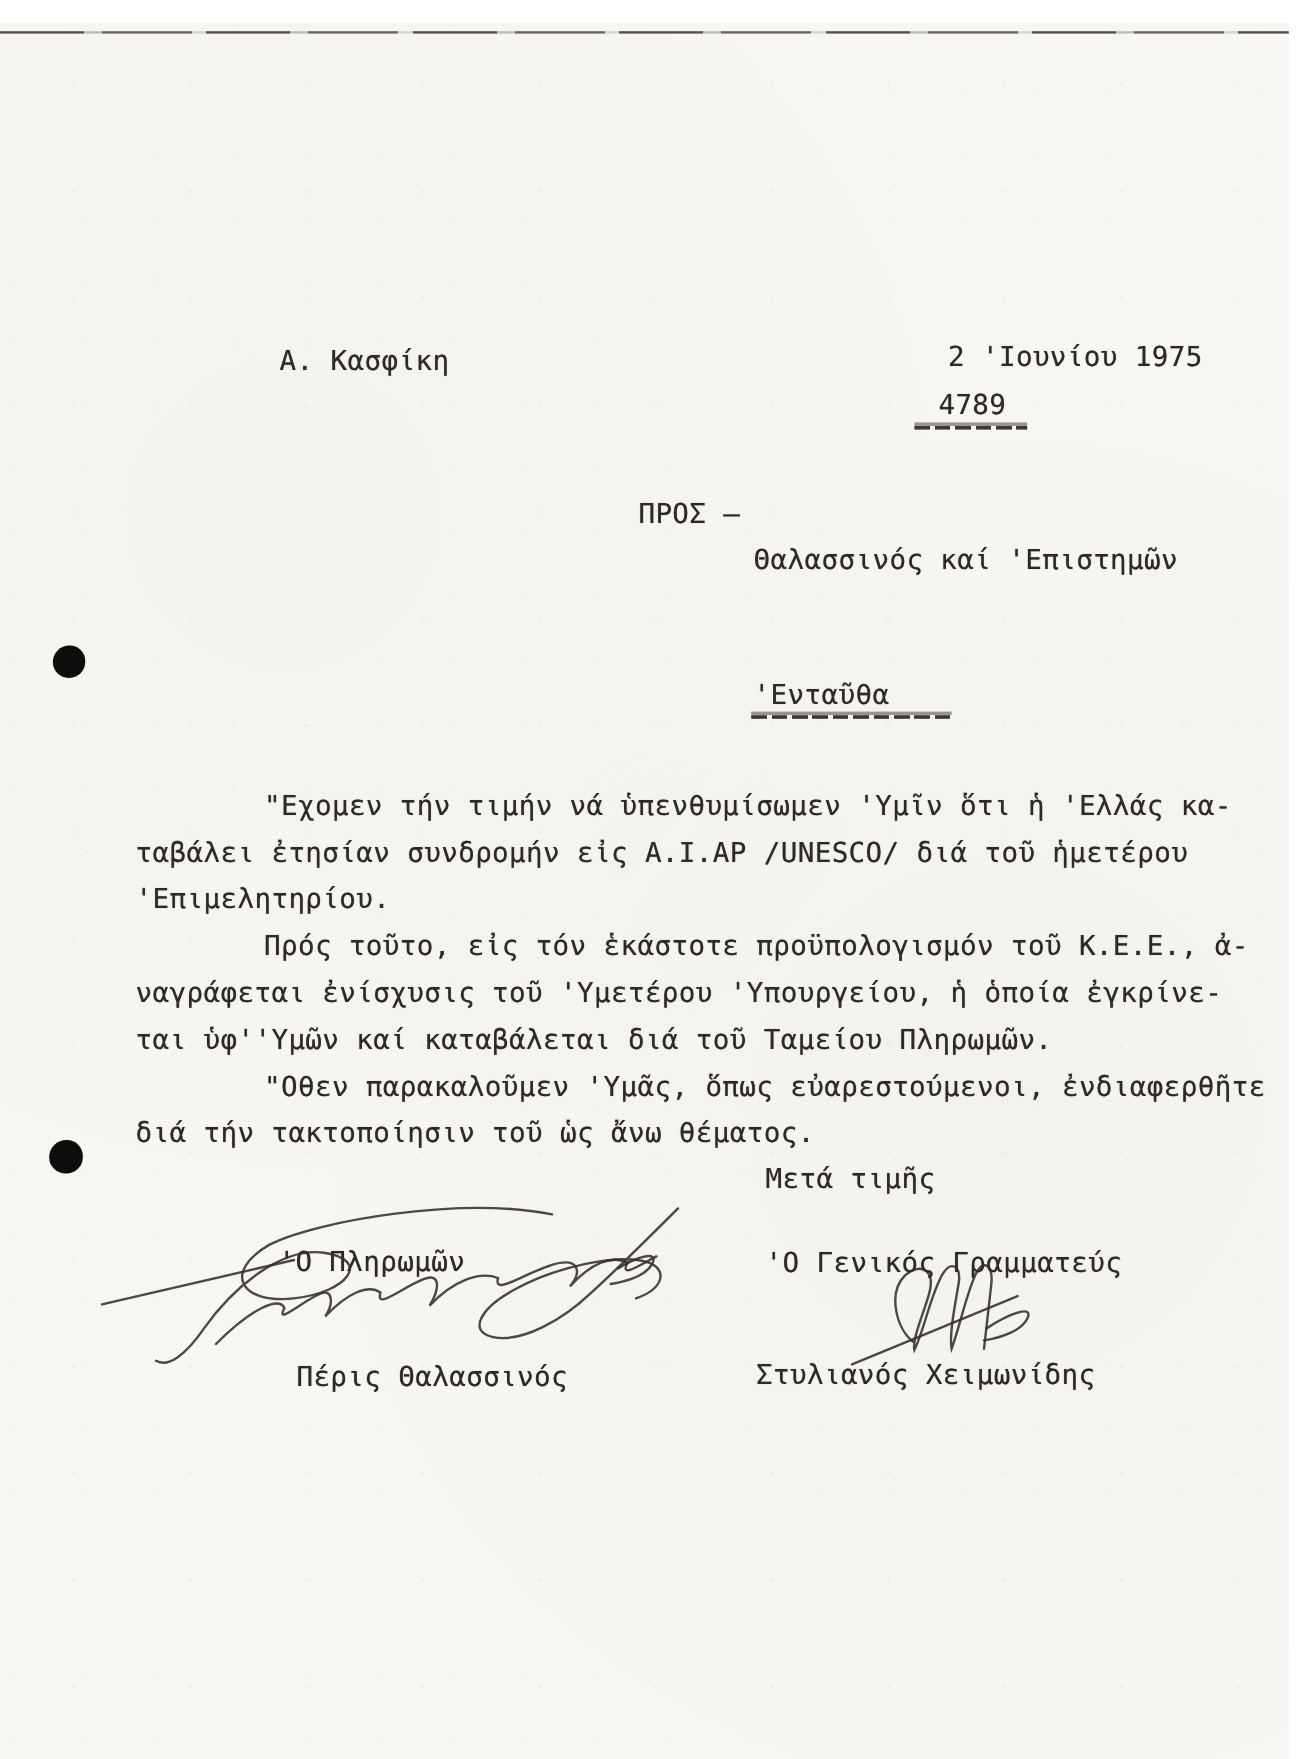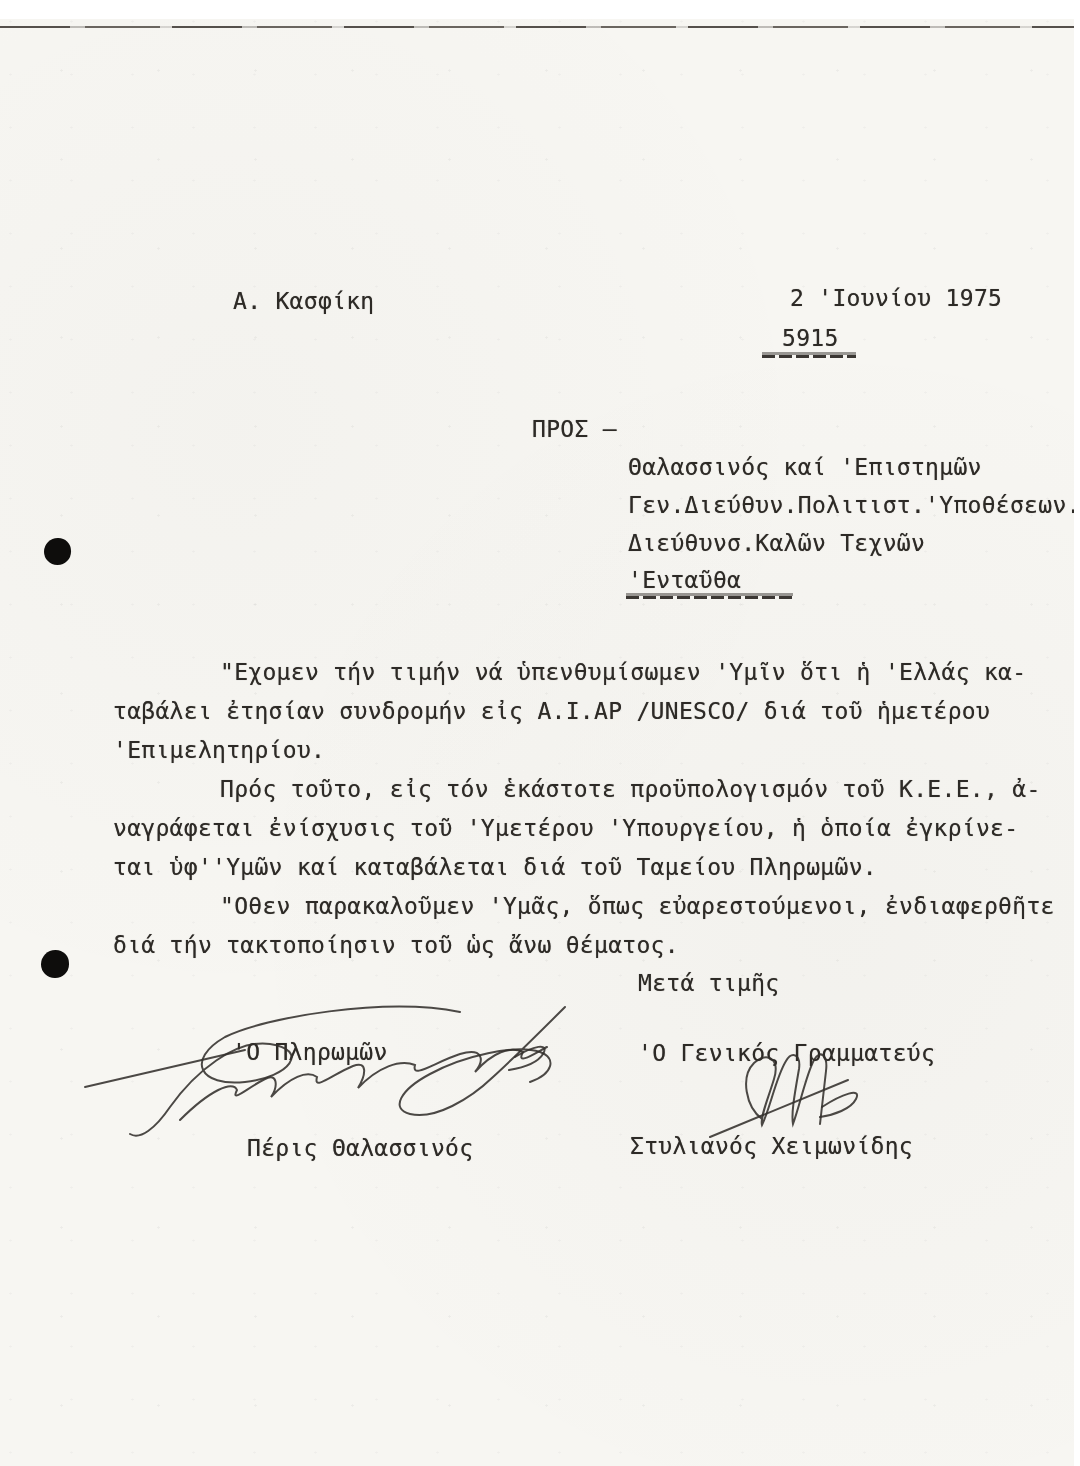--- a/index.html
+++ b/index.html
@@ -74,27 +74,25 @@
 
 <div class="page">
 
   <div class="scanline"></div>
 
   <div class="hole" style="left:44px; top:519px; width:27px; height:27px;"></div>
   <div class="hole" style="left:41px; top:931px; width:28px; height:28px;"></div>
 
   <div class="t" style="left:233px; top:269px;">Α. Κασφίκη</div>
   <div class="t" style="left:790px; top:266px;">2 'Ιουνίου 1975</div>
-  <div class="t" style="left:782px; top:306px;">5915</div>
+  <div class="t" style="left:782px; top:306px;">4789</div>
   <div class="dashline" style="left:762px; top:336px; width:94px;"></div>
 
   <div class="t" style="left:532px; top:397px;">ΠΡΟΣ —</div>
   <div class="t" style="left:628px; top:435px;">Θαλασσινός καί 'Επιστημῶν</div>
-  <div class="t" style="left:628px; top:473px;">Γεν.Διεύθυν.Πολιτιστ.'Υποθέσεων.</div>
-  <div class="t" style="left:628px; top:511px;">Διεύθυνσ.Καλῶν Τεχνῶν</div>
   <div class="t" style="left:628px; top:548px;">'Ενταῦθα</div>
   <div class="dashline" style="left:626px; top:577px; width:167px;"></div>
 
   <div class="t bodyline indent" style="top:640px;">"Εχομεν τήν τιμήν νά ὑπενθυμίσωμεν 'Υμῖν ὅτι ἡ 'Ελλάς κα-</div>
   <div class="t bodyline" style="top:679px;">ταβάλει ἐτησίαν συνδρομήν εἰς A.I.AP /UNESCO/ διά τοῦ ἡμετέρου</div>
   <div class="t bodyline" style="top:718px;">'Επιμελητηρίου.</div>
   <div class="t bodyline indent" style="top:757px;">Πρός τοῦτο, εἰς τόν ἑκάστοτε προϋπολογισμόν τοῦ Κ.Ε.Ε., ἀ-</div>
   <div class="t bodyline" style="top:835px;">ται ὑφ''Υμῶν καί καταβάλεται διά τοῦ Ταμείου Πληρωμῶν.</div>
   <div class="t bodyline" style="top:796px;">ναγράφεται ἐνίσχυσις τοῦ 'Υμετέρου 'Υπουργείου, ἡ ὁποία ἐγκρίνε-</div>
   <div class="t bodyline indent" style="top:874px;">"Οθεν παρακαλοῦμεν 'Υμᾶς, ὅπως εὐαρεστούμενοι, ἐνδιαφερθῆτε</div>

